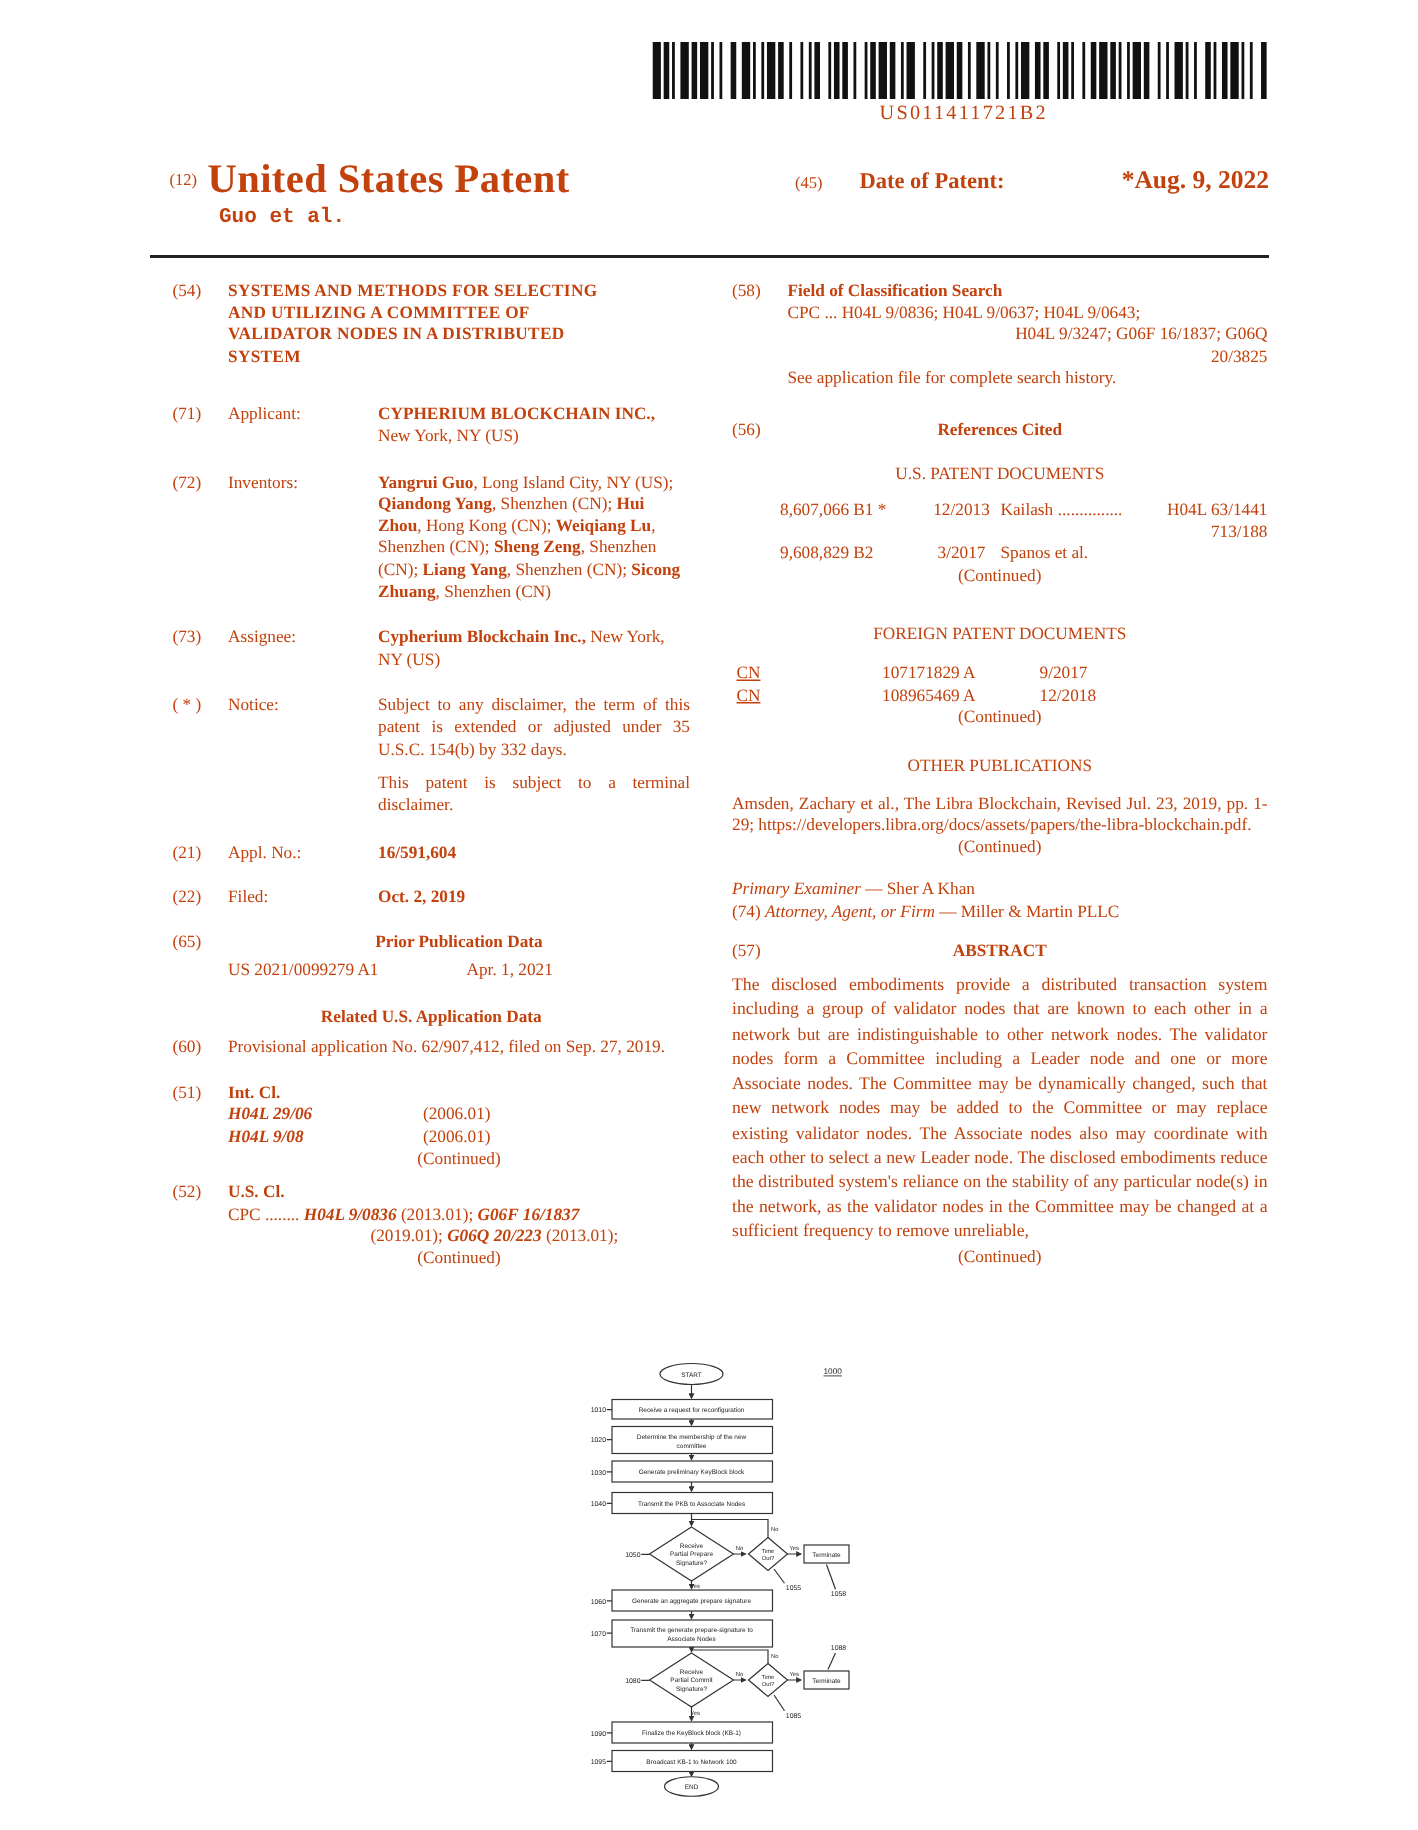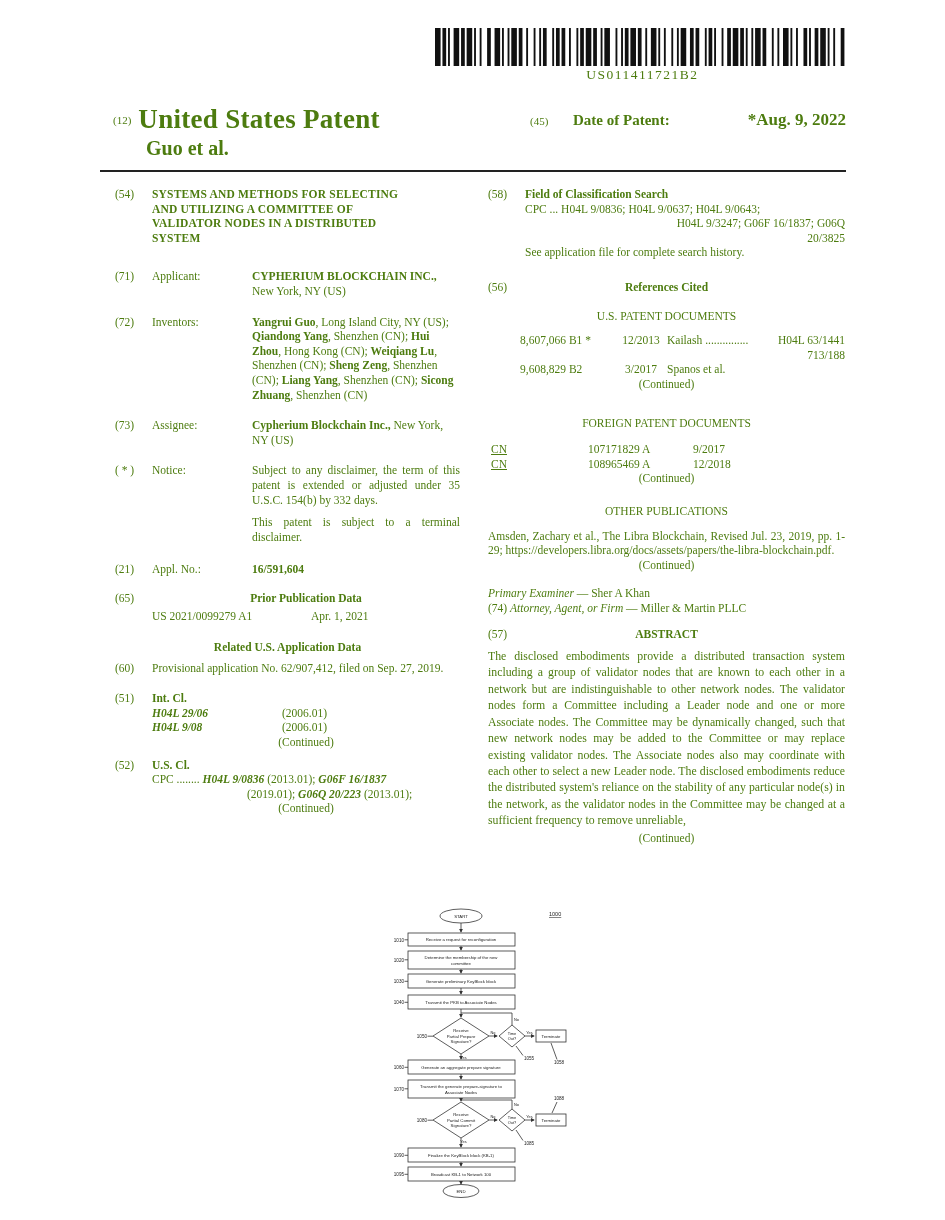--- a/index.html
+++ b/index.html
@@ -1,29 +1,29 @@
 <!DOCTYPE html>
 <html><head>
 <meta charset="utf-8">
 <style>
   html,body{margin:0;padding:0;background:#ffffff;}
   .page{position:relative;width:945px;height:1220px;background:#fff;
-        font-family:"Liberation Serif",serif;color:#4d7c0f;overflow:hidden;}
+        font-family:"Liberation Serif",serif;color:#c2410c;overflow:hidden;}
 
   
   .barcode-wrap{position:absolute;left:435px;top:28px;width:415px;text-align:center;}
   .barcode{width:415px;height:38px;display:block;}
   .barcode-text{font-size:13.5px;letter-spacing:1.5px;margin-top:1px;}
 
   
   .hdr-left{position:absolute;left:113px;top:104px;}
   .hdr-left .row1{display:flex;align-items:flex-start;}
   .hdr-ref{font-size:11px;margin-top:10px;margin-right:7px;}
   .hdr-title{font-size:27px;font-weight:bold;letter-spacing:.3px;}
-  .hdr-sub{font-size:20px;font-weight:bold;margin-left:33px;margin-top:2px;}
+  .hdr-sub{font-size:14px;font-weight:bold;margin-left:33px;margin-top:2px;font-family:Liberation Mono, monospace;}
   .hdr-right{position:absolute;left:530px;top:110px;width:316px;}
   .hdr-right .hrow{display:flex;align-items:baseline;margin-bottom:6px;}
   .hdr-right .ref{font-size:11px;margin-right:6px;}
   .hdr-right .lab{font-size:15px;font-weight:bold;}
   .hdr-right .val{font-size:17px;font-weight:bold;flex:1;text-align:right;}
   .hdr-rule{position:absolute;left:100px;top:170px;width:746px;border-top:2px solid #222;}
 
   
   .col-left{position:absolute;left:115px;top:187px;width:345px;font-size:11.5px;line-height:14.6px;}
   .col-right{position:absolute;left:488px;top:187px;width:357px;font-size:11.5px;line-height:14.6px;}
@@ -199,20 +199,25 @@
         <div class="just">This patent is subject to a terminal disclaimer.</div>
       </div>
     </div>
 
     <div class="sec mb14">
       <span class="ref">(21)</span>
       <span class="lbl">Appl. No.:</span>
       <span class="val b">16/591,604</span>
     </div>
 
+    <div class="sec mb16">
+      <span class="ref">(22)</span>
+      <span class="lbl">Filed:</span>
+      <span class="val b">Oct. 2, 2019</span>
+    </div>
 
     <div class="sec mb4">
       <span class="ref">(65)</span>
       <div class="val cent b">Prior Publication Data</div>
     </div>
     <div class="sec mb16">
       <span class="ref"></span>
       <div class="val pub-row">
         <span class="no">US 2021/0099279 A1</span>
         <span class="dt">Apr. 1, 2021</span>

